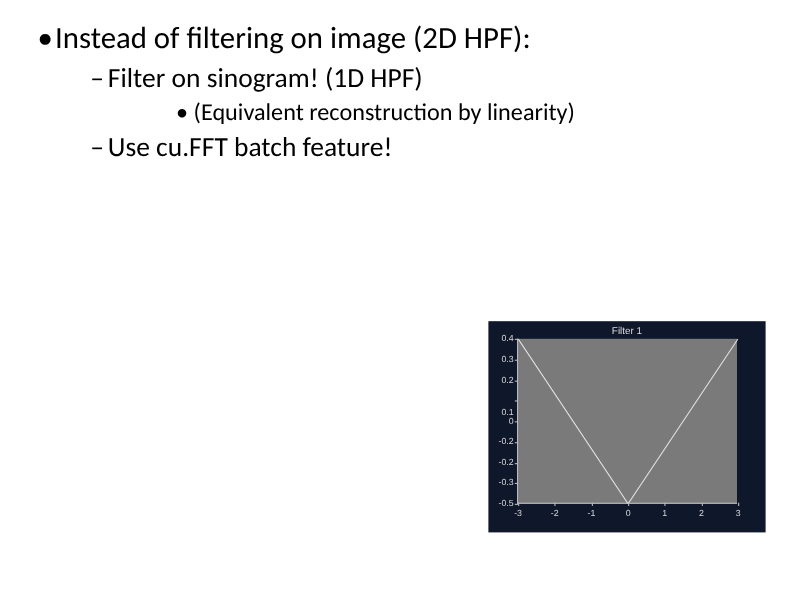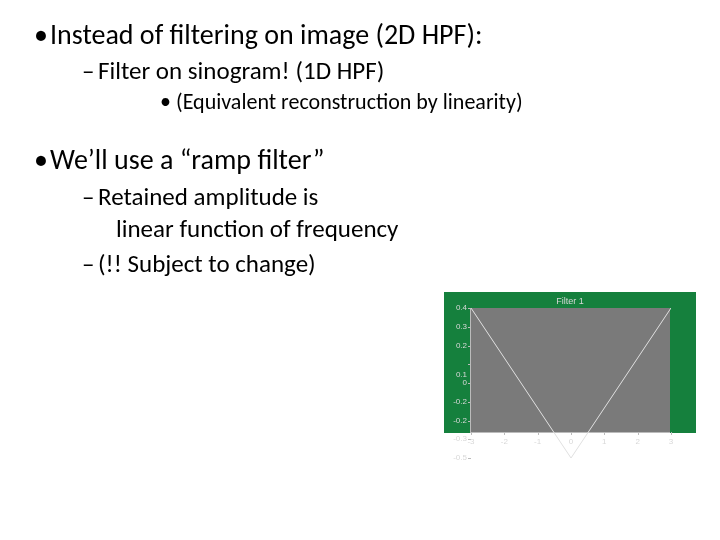--- a/index.html
+++ b/index.html
@@ -36,22 +36,22 @@
   .lvl2 > li::before { content: "\2013"; display: inline-block; width: 16px; text-indent: 0; }
   .lvl3 > li { padding-left: 78px; text-indent: -16px; margin: 2px 0; font-size: 22px; }
   .lvl3 > li::before { content: "\2022"; display: inline-block; width: 16px; text-indent: 0; }
   .gap { height: 22px; }
   .sub-cont { padding-left: 66px; text-indent: 0; font-size: 25px; }
   .chart-wrap {
     position: absolute;
     right: 24px;
     top: 292px;
     width: 252px;
-    height: 141px;
-    background: #15803d;
+    height: 192px;
+    background: #0f172a;
     box-sizing: border-box;
     display: flex;
     flex-direction: column;
     align-items: center;
     font-family: Arial, sans-serif;
   }
   .chart-title {
     color: #d8d8d8;
     font-size: 9px;
     margin: 4px 0 2px 0;
@@ -106,35 +106,25 @@
 
   <div class="content">
     <ul class="lvl1">
       <li><span>Instead of filtering on image (2D HPF):</span>
         <ul class="lvl2">
           <li><span>Filter on sinogram! (1D HPF)</span>
             <ul class="lvl3">
               <li><span>(Equivalent reconstruction by linearity)</span></li>
             </ul>
           </li>
+          <li><span>Use cu.FFT batch feature!</span></li>
         </ul>
       </li>
     </ul>
     <div class="gap"></div>
-    <ul class="lvl1">
-      <li><span>We’ll use a “ramp filter”</span>
-        <ul class="lvl2">
-          <li><span>Retained amplitude is</span></li>
-        </ul>
-        <div class="sub-cont">linear function of frequency</div>
-        <ul class="lvl2">
-          <li><span>(!! Subject to change)</span></li>
-        </ul>
-      </li>
-    </ul>
   </div>
 
   <div class="chart-wrap">
     <div class="chart-title">Filter 1</div>
     <div class="plot-area" id="plot-area">
       <svg id="plot-svg" width="200" height="150">
           <polyline points="0,0 100,150 200,0" fill="none" stroke="#e0e0e0" stroke-width="1"></polyline>
         </svg>
     <div class="ytick" style="top: 150px;">-0.5</div>
         <div class="tickmark-y" style="top: 150px;"></div>

